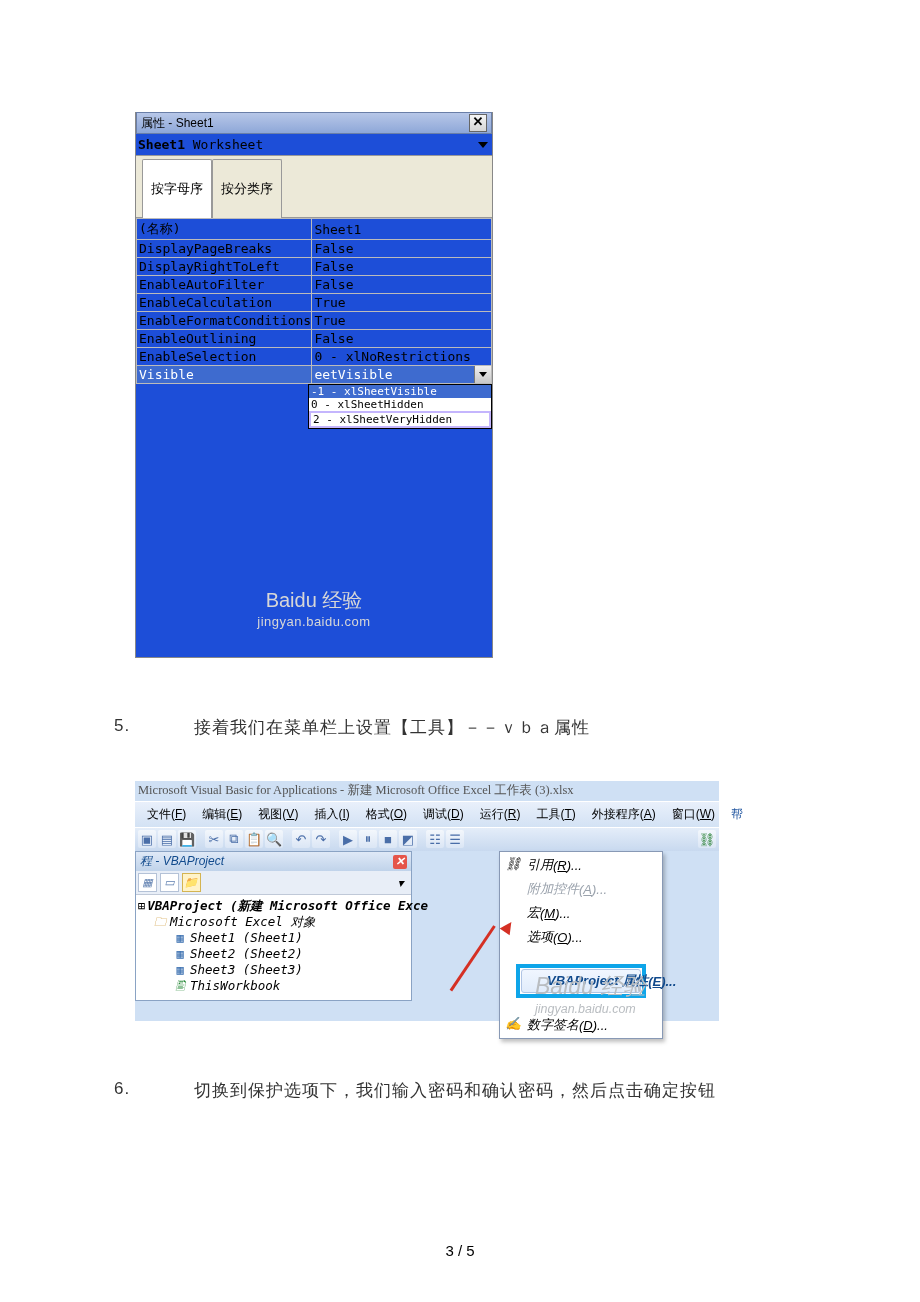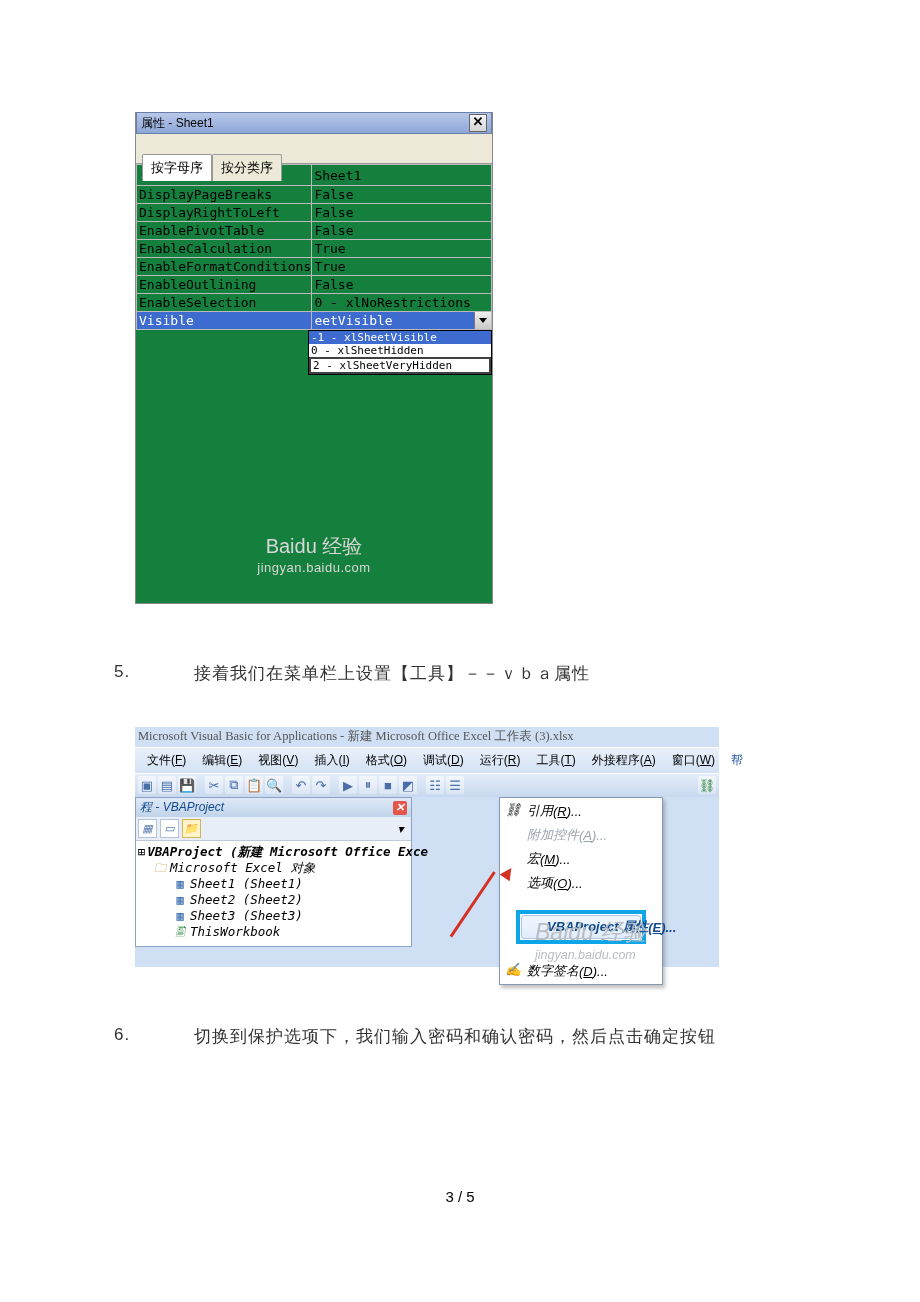--- a/index.html
+++ b/index.html
@@ -13,21 +13,21 @@
   }
   .page {
     padding: 0 0 40px 0;
   }
   
   .props-wrap {
     margin: 112px 0 12px 135px;
     width: 356px;
     border: 1px solid #888;
     border-top: none;
-    background: #15803d;
+    background: #1d4ed8;
     position: relative;
   }
   .props-title {
     background: linear-gradient(#b7c7e8, #8ea7d8);
     height: 20px;
     line-height: 20px;
     padding: 0 4px;
     font-size: 12px;
     color: #000;
     border: 1px solid #6a7fa8;
@@ -67,24 +67,24 @@
     gap: 0;
     padding: 2px 0 0 6px;
     background: #ece9d8;
     font-size: 13px;
     font-family: SimSun;
     border-bottom: 1px solid #999;
   }
   .tab {
     border: 1px solid #999;
     border-bottom: none;
-    padding: 4px 8px;
+    padding: 20px 8px;
     background: #ece9d8;
     position: relative;
-    top: 18px;
+    top: 1px;
     border-radius: 2px 2px 0 0;
   }
   .tab.active {
     background: #fff;
     font-weight: normal;
   }
   .prop-table {
     width: 100%;
     border-collapse: collapse;
     font-family: "SimSun", monospace;
@@ -131,21 +131,21 @@
   }
   .dropdown-list div {
     padding: 0 2px;
     white-space: nowrap;
   }
   .dropdown-list .dd-sel {
     background: #3e6bcf;
     color: #fff;
   }
   .dropdown-list .dd-last {
-    border: 2px solid #404040;
+    border: 2px solid #c4b5fd;
   }
   .watermark1 {
     height: 200px;
     display:flex;
     flex-direction:column;
     align-items:center;
     justify-content:flex-end;
     color:#d7d7d7;
     font-size:20px;
     padding-bottom:28px;
@@ -348,20 +348,27 @@
 <body>
 
 <div class="page">
 
   <div class="props-wrap">
     <div class="props-title">
       <span>属性 - Sheet1</span>
       <span class="close-x">✕</span>
     </div>
 
+    <div class="obj-select">
+      <span class="sel-text">
+        <b>Sheet1</b>
+        <span>Worksheet</span>
+      </span>
+      <span class="dd-arrow"></span>
+    </div>
 
     <div class="tabs">
       <div class="tab active">按字母序</div>
       <div class="tab">按分类序</div>
     </div>
 
     <table class="prop-table">
       <tbody id="prop-rows">
           <tr>
             <td>(名称)</td>
@@ -369,21 +376,21 @@
           </tr>
           <tr>
             <td>DisplayPageBreaks</td>
             <td>False</td>
           </tr>
           <tr>
             <td>DisplayRightToLeft</td>
             <td>False</td>
           </tr>
           <tr>
-            <td>EnablePivotTable</td>
+            <td>EnableAutoFilter</td>
             <td>False</td>
           </tr>
           <tr>
             <td>EnableCalculation</td>
             <td>True</td>
           </tr>
           <tr>
             <td>EnableFormatConditionsCal</td>
             <td>True</td>
           </tr>

